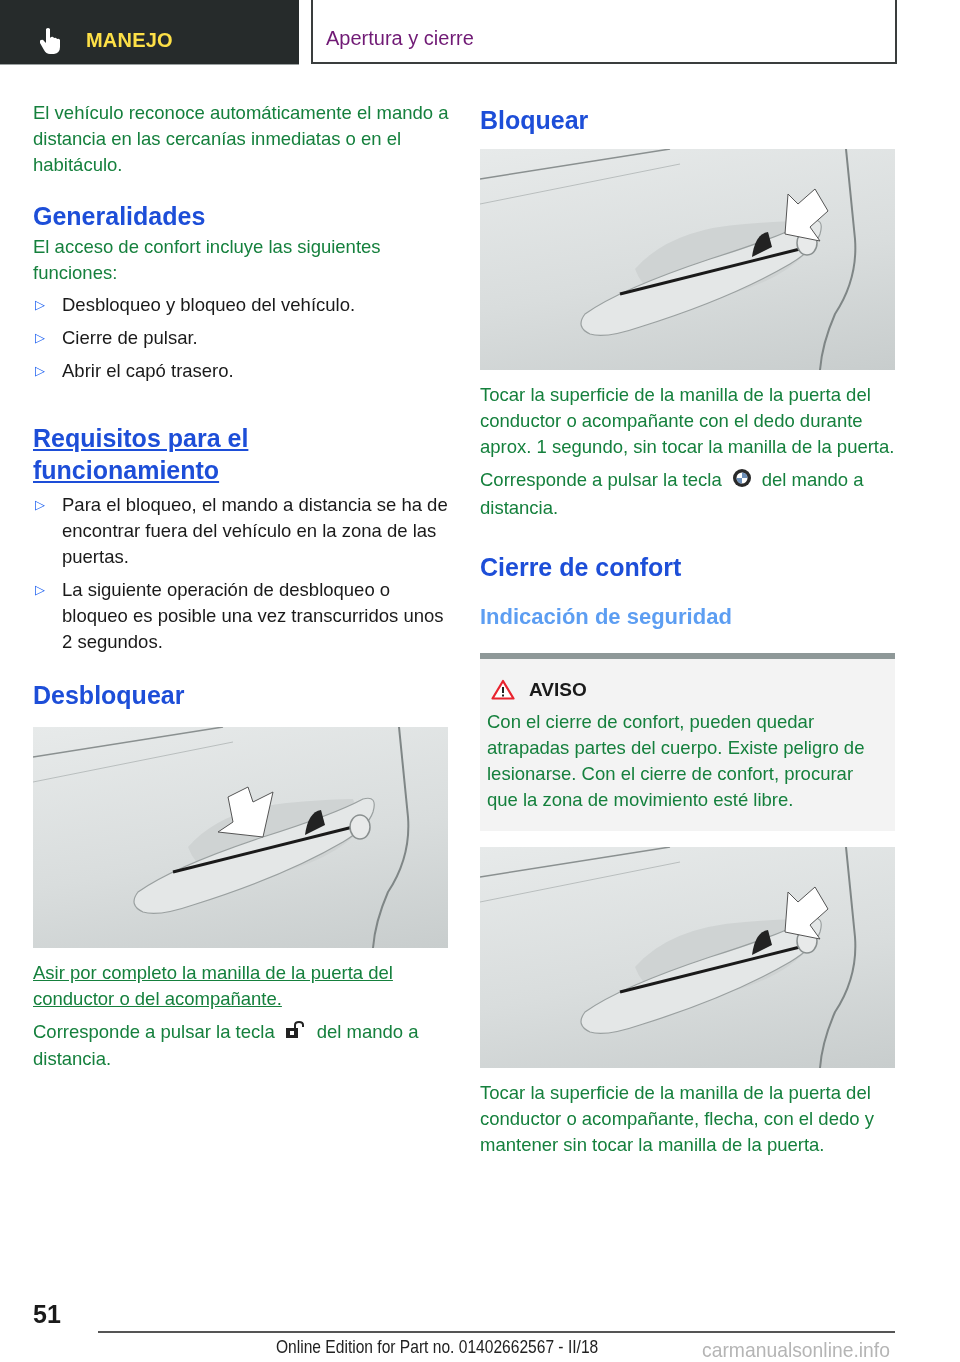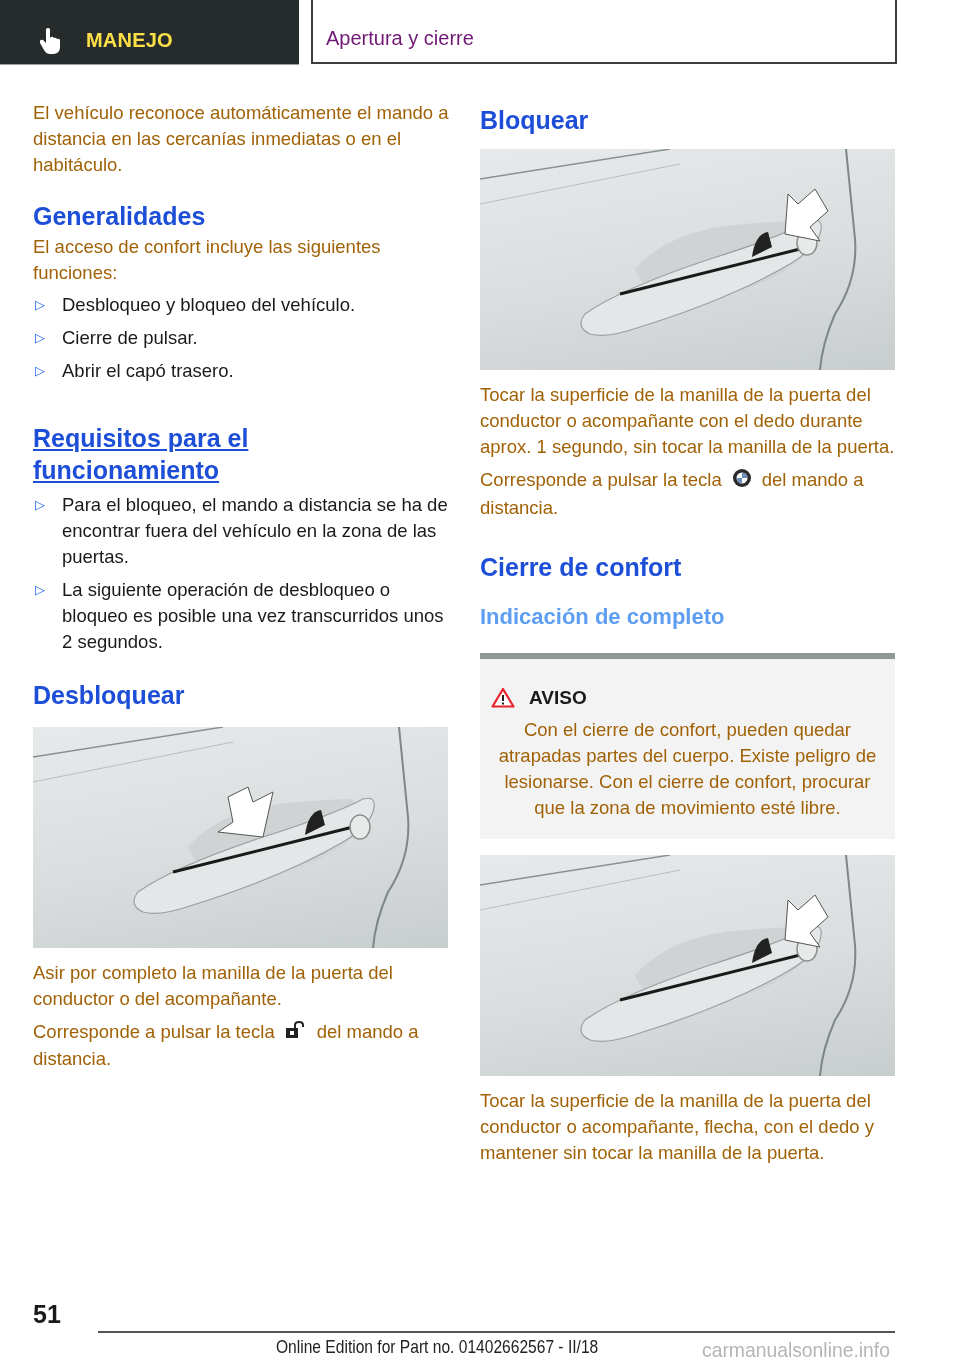--- a/index.html
+++ b/index.html
@@ -19,42 +19,41 @@
     .header-box {
       position: absolute; left: 311px; top: -2px; width: 582px; height: 64px;
       border: 2px solid #3a3e3e; border-top: none; background: #fff;
     }
     .header-box .label { position: absolute; left: 13px; top: 29px; font-size: 20px; color: #701a75; }
 
     .col { position: absolute; width: 416px; }
     .col-left { left: 33px; top: 100px; }
     .col-right { left: 480px; top: 100px; }
 
-    p.body { margin: 0; font-size: 18.5px; line-height: 26px; color: #a16207; }
+    p.body { margin: 0; font-size: 18.5px; line-height: 26px; color: #15803d; }
     h2 { margin: 0; color: #1d4ed8; font-weight: bold; font-size: 25px; line-height: 32px; }
     h3 { margin: 0; color: #5d9ef2; font-weight: bold; font-size: 22px; line-height: 28px; }
 
     ul.tri { list-style: none; margin: 0; padding: 0; }
     ul.tri li { position: relative; padding-left: 29px; font-size: 18.5px; line-height: 26px; }
     ul.tri li .bullet {
       position: absolute; left: 2px; top: 0; color: #1a5ef0; font-size: 13px;
     }
 
     .figure {
       width: 415px; height: 221px; background: linear-gradient(170deg, #e7eaea 0%, #d9dddd 55%, #c8cdcd 100%);
       position: relative; overflow: hidden;
     }
     .figure svg { position: absolute; left: 0; top: 0; }
 
     .inline-icon { display: inline-block; vertical-align: middle; margin: 0 10px; }
 
     .warning {
       width: 415px; background: #f3f3f3; border-top: 6px solid #8e9898; box-sizing: border-box;
-      padding: 28px 7px 18px 7px;
-      text-align: center;
+      padding: 20px 7px 18px 7px;
     }
     .warning .title { font-weight: bold; font-size: 19px; display: flex; align-items: center; }
     .warning .title svg { margin: 0 14px 0 4px; }
 
     .footer-page { position: absolute; left: 33px; top: 1300px; font-weight: bold; font-size: 25px; }
     .footer-rule { position: absolute; left: 98px; top: 1331px; width: 797px; height: 2px; background: #555; }
     .footer-edition {
       position: absolute; left: 276px; top: 1336px; font-size: 19px; color: #222;
       transform: scaleX(0.82); transform-origin: left top; white-space: nowrap;
     }
@@ -100,21 +99,21 @@
       <path d="M0 55 L200 15" stroke="#b9bebe" stroke-width="1" fill="none"></path>
       <path d="M366 0 Q372 60 375 90 Q378 130 355 165 Q342 195 340 221" stroke="#7f8686" stroke-width="2" fill="none"></path>
       <path d="M155 120 Q190 80 265 75 Q300 72 320 72 L330 100 Q300 135 230 150 Q170 160 155 120 Z" fill="#cfd3d3"></path>
       <path d="M110 185 Q95 178 105 165 Q140 140 230 110 Q300 88 330 72 Q345 68 340 85 Q335 100 310 115 Q250 150 160 178 Q125 190 110 185 Z" fill="#e4e7e7" stroke="#9aa0a0" stroke-width="1.2"></path>
       <path d="M140 145 L320 100" stroke="#1a1a1a" stroke-width="3"></path>
       <path d="M272 108 Q275 85 288 83 L292 98 Z" fill="#222"></path>
       <ellipse cx="327" cy="100" rx="10" ry="12" fill="#e8eaea" stroke="#8a9090" stroke-width="1.5"></ellipse>
       <polygon points="195,70 215,60 220,75 240,65 230,110 185,105 200,95" fill="#ffffff" stroke="#555" stroke-width="1"></polygon>
     </svg>
   </div>
-  <p class="body" style="margin-top:12px;">Asir por completo la manilla de la puerta del conductor o del acompañante.</p>
+  <p class="body" style="margin-top:12px;text-decoration:underline;">Asir por completo la manilla de la puerta del conductor o del acompañante.</p>
   <p class="body" style="margin-top:7px;">
     <span>Corresponde a pulsar la tecla</span><span class="inline-icon"><svg width="22" height="18" viewBox="0 0 22 18">
           <rect x="1" y="7" width="12" height="10" fill="#222"></rect>
           <rect x="5" y="10" width="4" height="4" fill="#fff"></rect>
           <path d="M10 7 V4 Q10 1 14 1 Q18 1 18 4 V6" stroke="#222" stroke-width="2" fill="none"></path>
         </svg></span><span>del mando a distancia.</span>
   </p>
 </div>
 
 <div class="col col-right" style="top:104px;">
@@ -136,21 +135,21 @@
   <p class="body" style="margin-top:7px;">
     <span>Corresponde a pulsar la tecla</span><span class="inline-icon"><svg width="20" height="20" viewBox="0 0 20 20">
           <circle cx="10" cy="10" r="9" fill="#2a2a2a"></circle>
           <circle cx="10" cy="10" r="5.5" fill="#fff"></circle>
           <path d="M10 4.5 A5.5 5.5 0 0 1 15.5 10 L10 10 Z" fill="#6c8fb8"></path>
           <path d="M10 15.5 A5.5 5.5 0 0 1 4.5 10 L10 10 Z" fill="#6c8fb8"></path>
         </svg></span><span>del mando a distancia.</span>
   </p>
 
   <h2 style="margin-top:30px;">Cierre de confort</h2>
-  <h3 style="margin-top:20px;">Indicación de completo</h3>
+  <h3 style="margin-top:20px;">Indicación de seguridad</h3>
 
   <div class="warning" style="margin-top:22px;">
     <div class="title">
       <svg width="24" height="21" viewBox="0 0 24 21">
           <path d="M12 2 L22.5 19.5 H1.5 Z" fill="#fff" stroke="#e8232e" stroke-width="2.2" stroke-linejoin="round"></path>
           <rect x="11" y="8" width="2" height="6" fill="#222"></rect>
           <rect x="11" y="15.5" width="2" height="2" fill="#222"></rect>
         </svg>
       <span>AVISO</span>
     </div>

